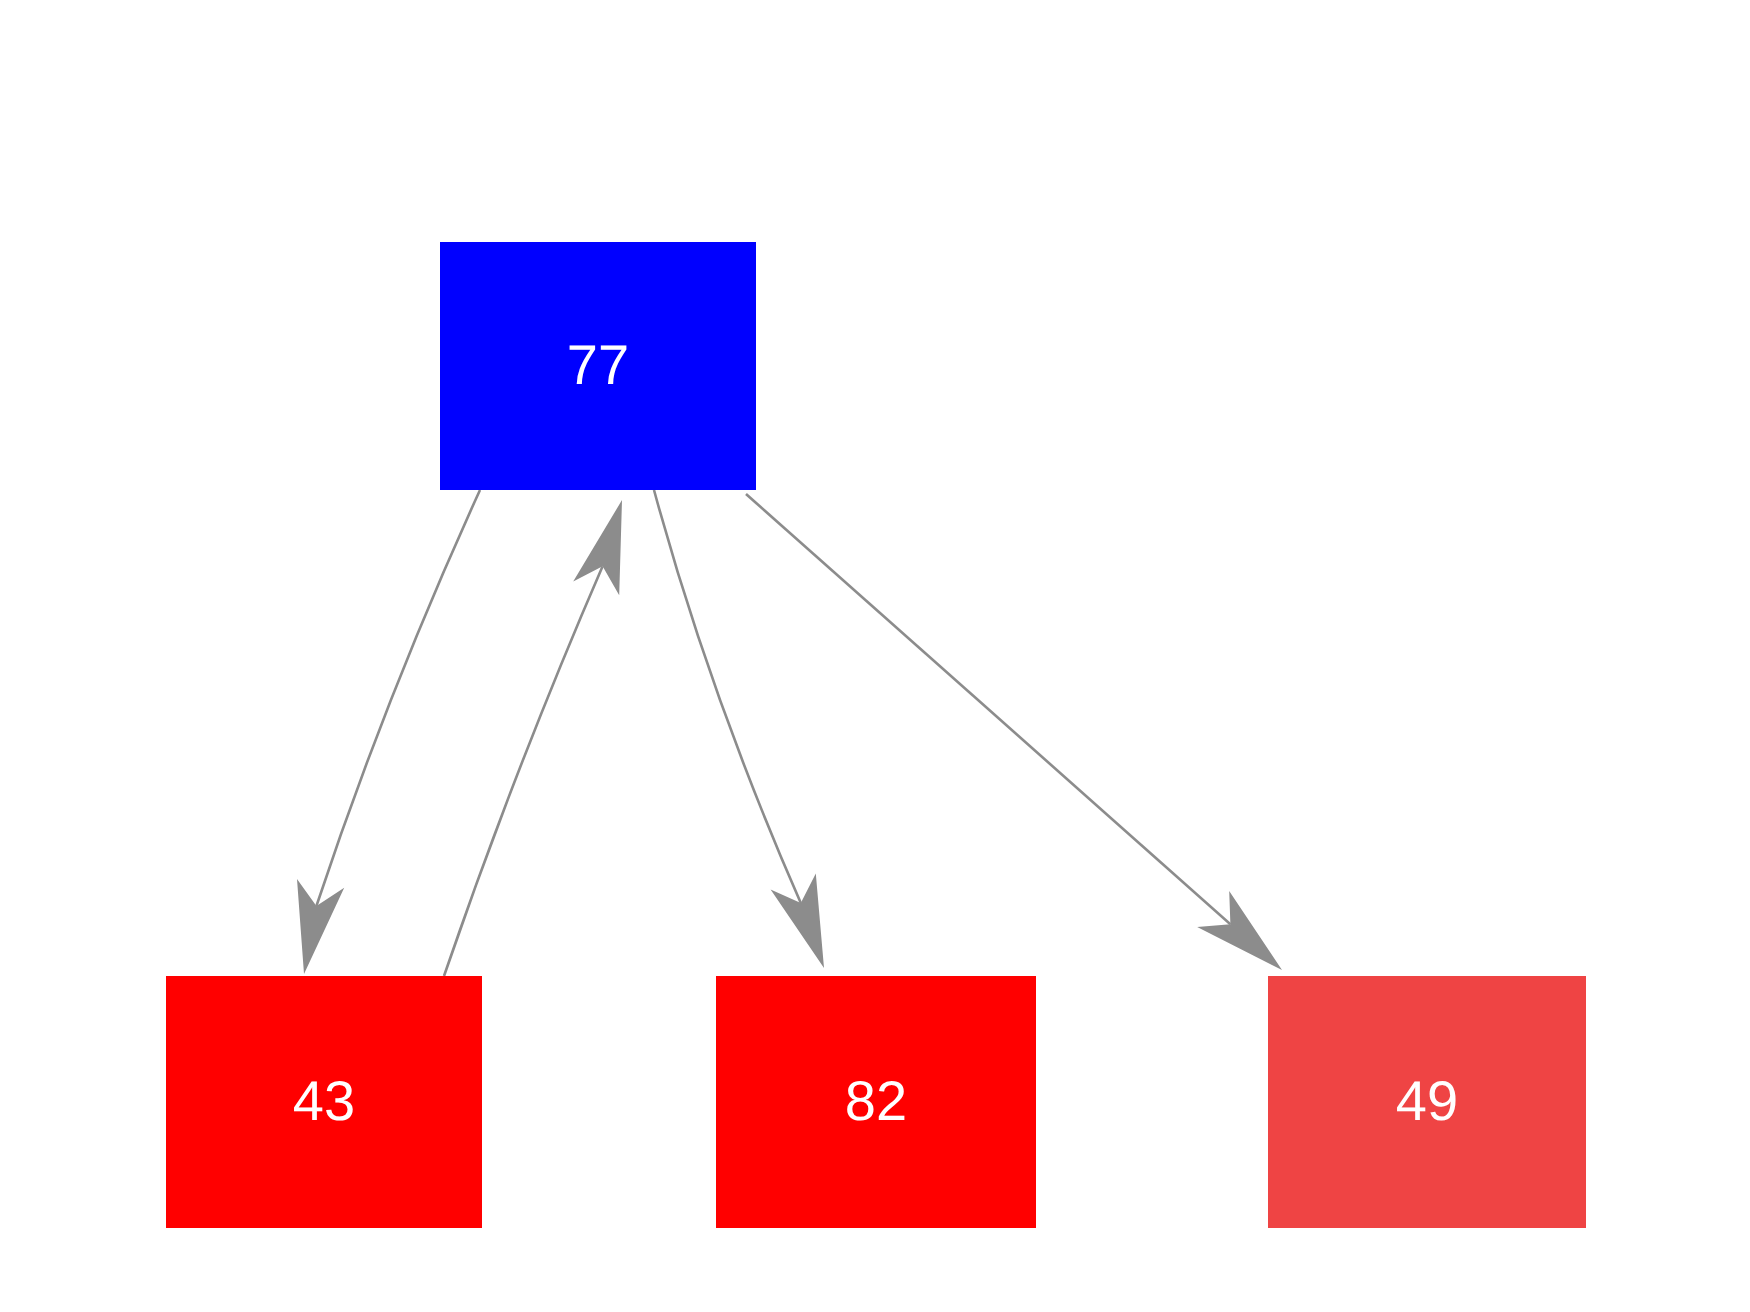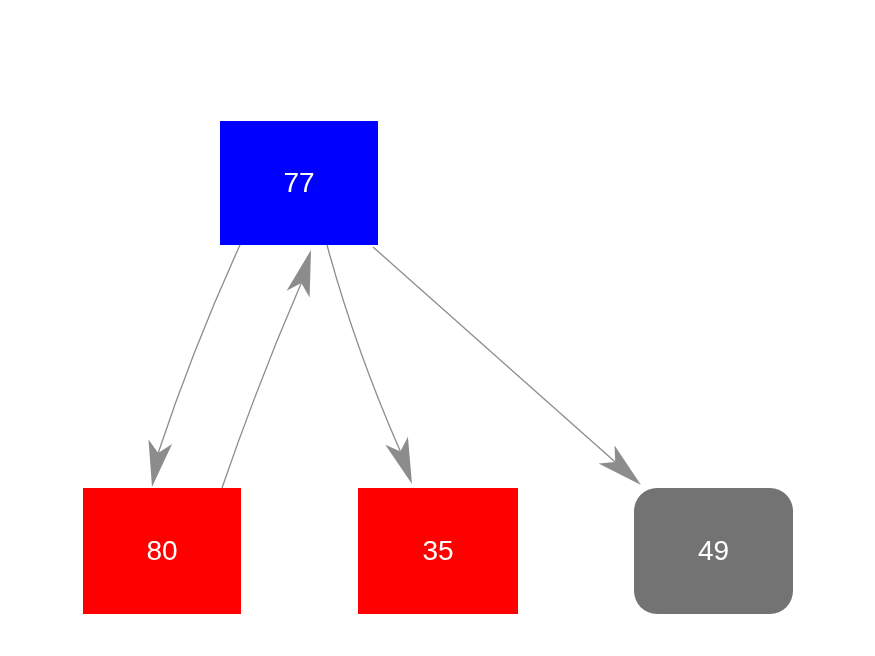--- a/index.html
+++ b/index.html
@@ -53,24 +53,24 @@
 
     <path d="M 373 209 Q 495 318 615.2 424.1" fill="none" stroke-width="1.3" stroke="#8c8c8c"></path>
     <polygon points="641,447 598.6,425.5 615.2,424.1 614.6,407.5" fill="#8c8c8c"></polygon>
   </svg>
 
   <div class="node node-77" style="background-color: rgb(0, 0, 255);">
     <span style="color: rgb(255, 255, 255);">77</span>
   </div>
 
   <div class="node node-52" style="background-color: rgb(255, 0, 0);">
-    <span style="color: rgb(255, 255, 255);">80</span>
+    <span style="color: rgb(255, 255, 255);">43</span>
   </div>
 
   <div class="node node-48" style="background-color: rgb(255, 0, 0);">
-    <span style="color: rgb(255, 255, 255);">35</span>
+    <span style="color: rgb(255, 255, 255);">82</span>
   </div>
 
-  <div class="node node-49" style="background-color: #737373; border-radius: 23px;">
+  <div class="node node-49" style="background-color: #ef4444;">
     <span style="color: rgb(255, 255, 255);">49</span>
   </div>
 
 </div>
 
 </body></html>

